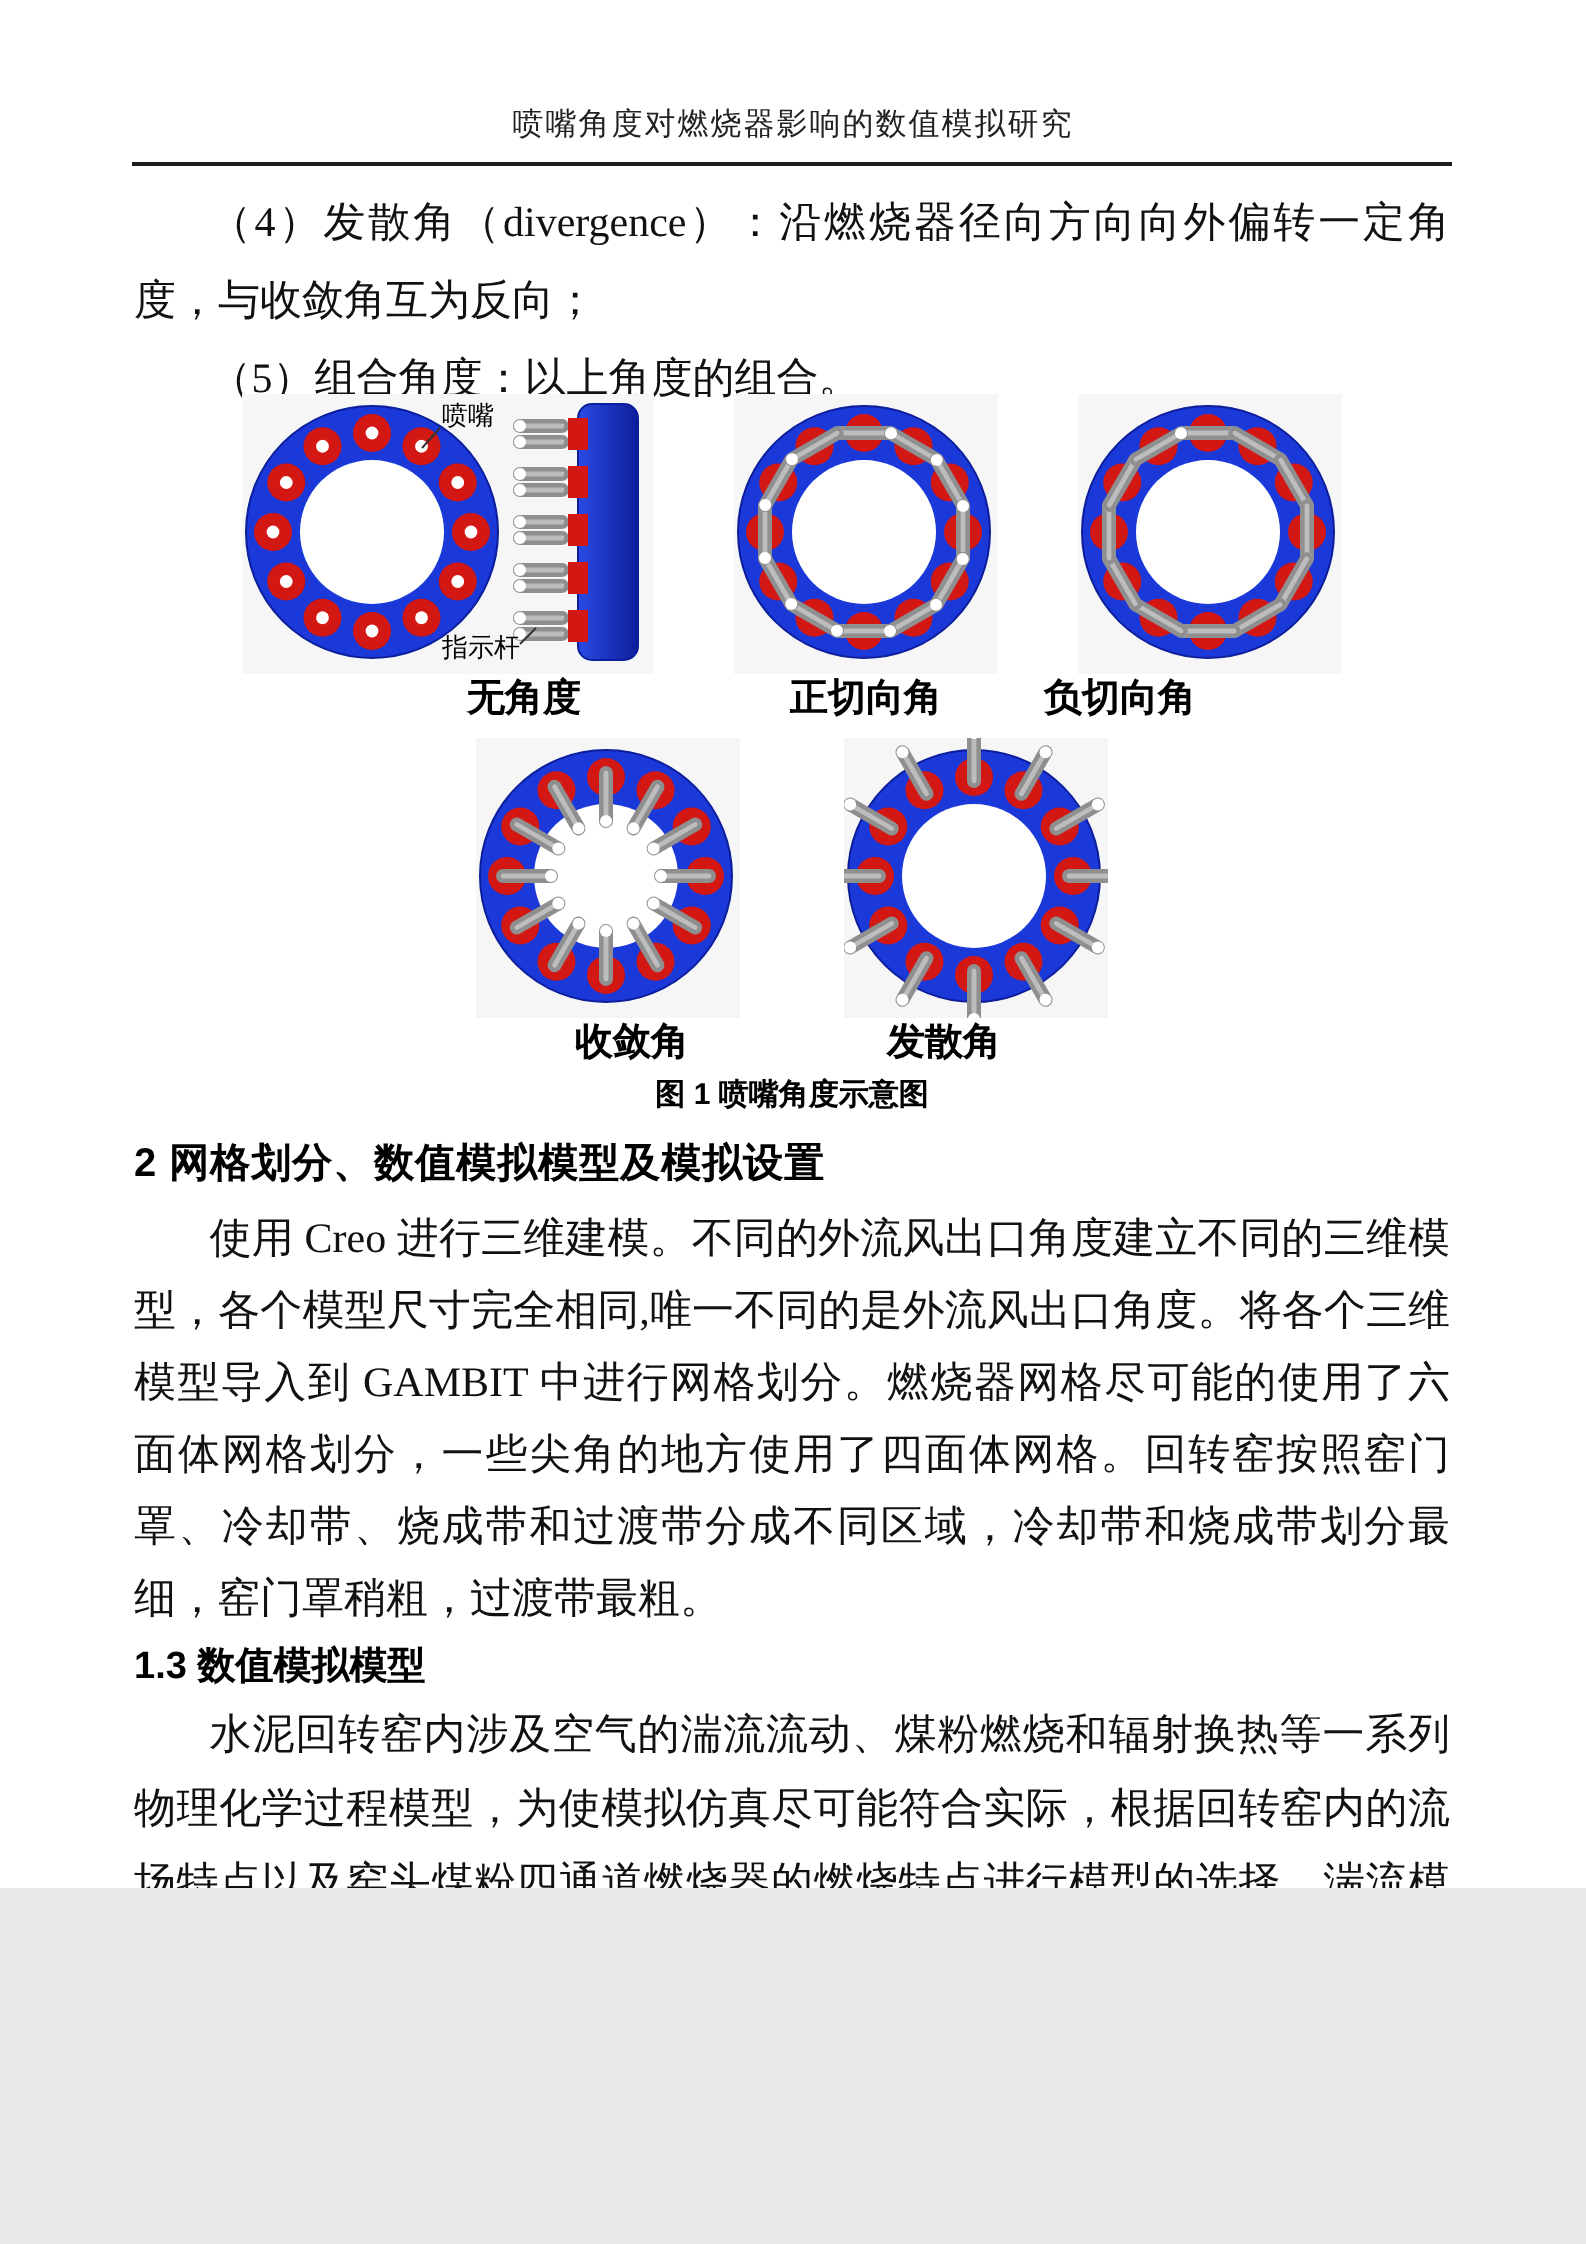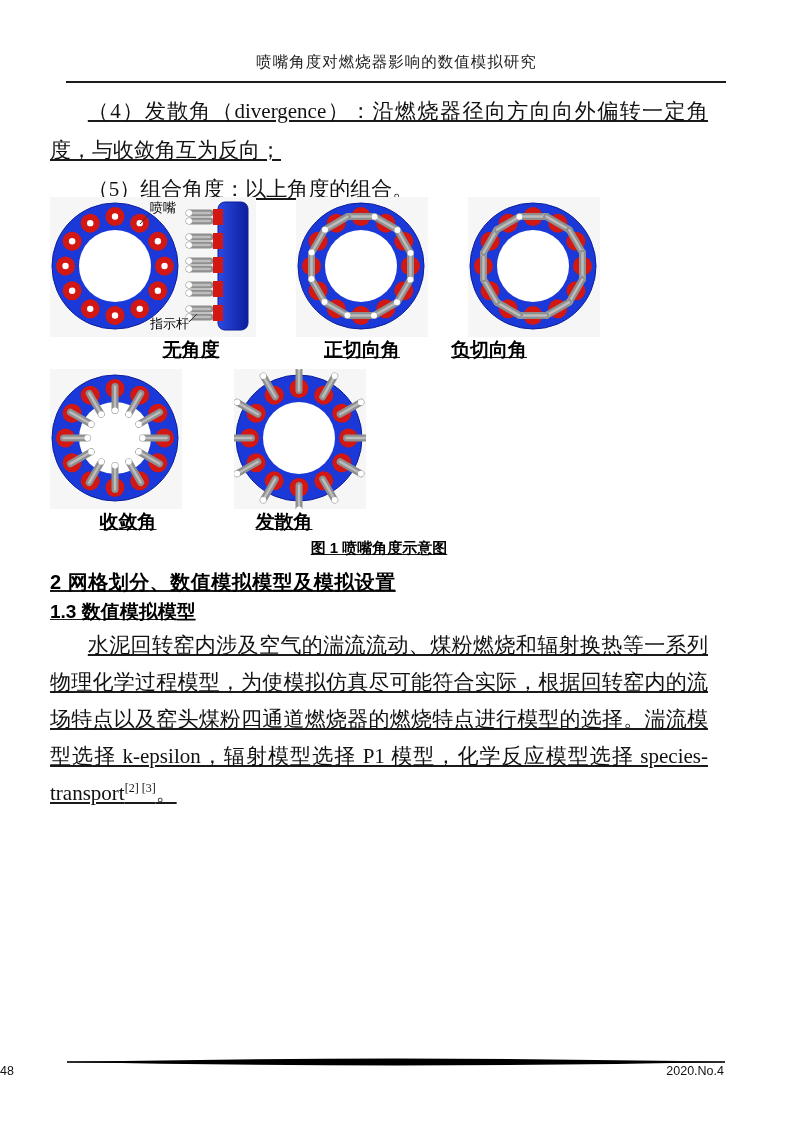--- a/index.html
+++ b/index.html
@@ -1,34 +1,34 @@
 <!DOCTYPE html>
 <html><head>
 <meta charset="utf-8">
 <style>
   html,body{margin:0;padding:0;background:#e9e9e9;}
   .page{
-    position:relative;width:793px;height:1122px;background:#ffffff;
+    position:relative;width:793px;height:944px;background:#ffffff;
     outline:1px solid #c9c9c9;margin:0 auto;overflow:hidden;
     font-family:"Liberation Serif","DejaVu Serif",serif;color:#1a1a1a;
   }
   .header-title{
     position:absolute;top:52px;left:0;width:100%;text-align:center;
     font-size:15.5px;letter-spacing:1px;color:#222;
   }
   .header-rule{position:absolute;top:81px;left:66px;width:660px;height:2.4px;background:#1c1c1c;}
-  .content{position:absolute;left:50px;top:92px;width:658px;text-decoration:underline;}
+  .content{position:absolute;left:67px;top:92px;width:658px;}
   p.body-para{
     margin:0;font-size:21px;line-height:39px;text-align:justify;
     text-indent:1.8em;color:#111;
   }
   p.body-para.s{line-height:36px;}
   p.body-para.t{line-height:37px;}
   .figure{margin-top:-12px;}
-  .fig-row{display:flex;column-gap:40px;}
+  .fig-row{display:flex;justify-content:center;column-gap:40px;}
   .fig-row.second{margin-top:8px;column-gap:52px;}
   .fig-cell{display:flex;flex-direction:column;align-items:center;}
   .fig-cell svg{background:#f6f6f6;display:block;}
   .fig-label{
     margin-top:2px;font-size:19px;line-height:22px;font-weight:bold;
     font-family:"Liberation Sans","DejaVu Sans",sans-serif;color:#000;
   }
   .fig-label.off1{transform:translateX(38px);}
   .fig-label.off3{transform:translateX(-45px);}
   .fig-label.off4{transform:translateX(12px);}
@@ -369,20 +369,21 @@
               <line x1="41.24999999999998" y1="27.863793320239175" x2="29.249999999999968" y2="7.079183629412654" stroke="#bdbdbd" stroke-width="2.4" stroke-linecap="round"></line>
               <circle cx="29.249999999999968" cy="7.079183629412654" r="3" fill="#ffffff"></circle>
             </svg>
           <div class="fig-label off5">发散角</div>
         </div>
       </div>
       <div class="fig-caption">图 1 喷嘴角度示意图</div>
     </div>
 
     <h2 class="sec">2  网格划分、数值模拟模型及模拟设置</h2>
+    <p class="body-para s p21">使用 Creo 进行三维建模。不同的外流风出口角度建立不同的三维模型，各个模型尺寸完全相同,唯一不同的是外流风出口角度。将各个三维模型导入到 GAMBIT 中进行网格划分。燃烧器网格尽可能的使用了六面体网格划分，一些尖角的地方使用了四面体网格。回转窑按照窑门罩、冷却带、烧成带和过渡带分成不同区域，冷却带和烧成带划分最细，窑门罩稍粗，过渡带最粗。</p>
 
     <h3 class="sub sub2">1.3 数值模拟模型</h3>
     <p class="body-para t p22"><span>水泥回转窑内涉及空气的湍流流动、煤粉燃烧和辐射换热等一系列物理化学过程模型，为使模拟仿真尽可能符合实际，根据回转窑内的流场特点以及窑头煤粉四通道燃烧器的燃烧特点进行模型的选择。湍流模型选择 k-epsilon，辐射模型选择 P1 模型，化学反应模型选择 species-transport</span><sup class="refs">[2] [3]</sup><span>。</span></p>
   </div>
 
   <div class="footer-bar-wrap">
     <svg width="658" height="10" viewBox="0 0 658 10">
       <path d="M0,5 Q329,-2 658,5 Q329,12 0,5 Z" fill="#000"></path>
       <rect x="0" y="4.2" width="658" height="1.6" fill="#000"></rect>
     </svg>

